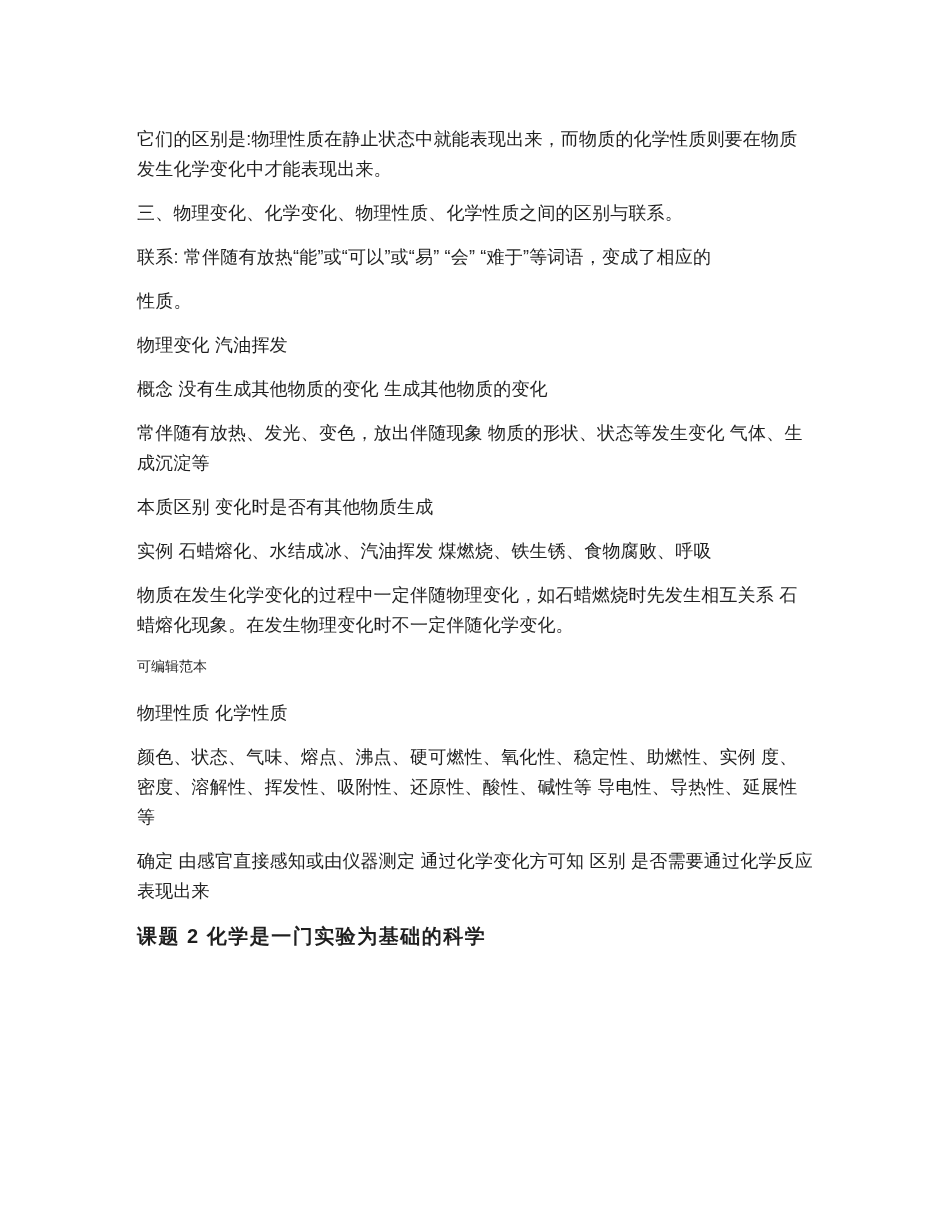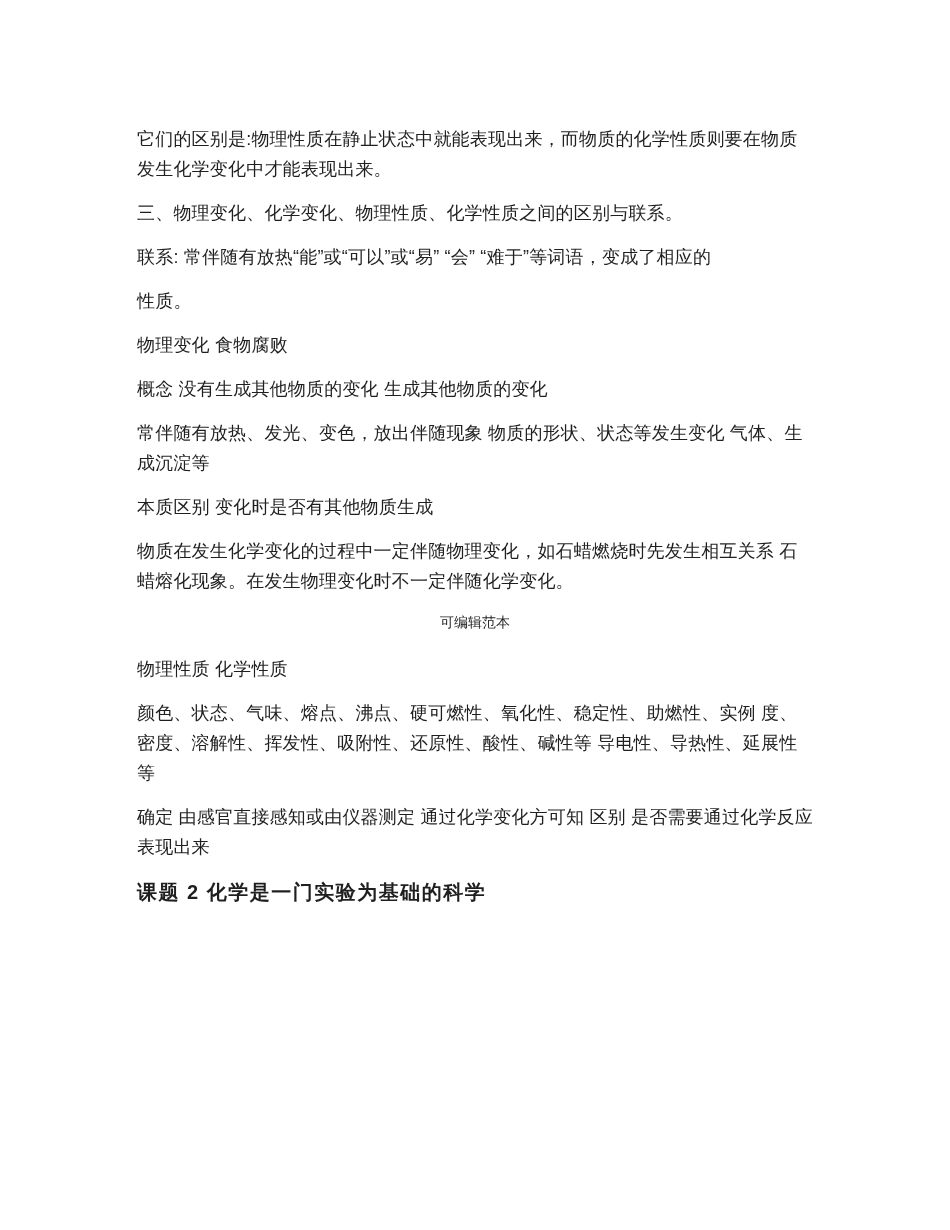--- a/index.html
+++ b/index.html
@@ -30,41 +30,41 @@
     font-size: 18px;
     line-height: 30px;
     font-weight: 400;
     letter-spacing: 0.2px;
   }
   .para-small {
     font-size: 14px;
     line-height: 24px;
     margin-bottom: 20px !important;
     font-weight: 400;
-    text-align: center;
   }
   .para-heading {
     font-size: 20px;
     line-height: 32px;
     font-weight: 700;
     letter-spacing: 1.5px;
     margin-top: 0;
   }
 </style>
 </head>
 <body>
 
 <div class="page">
   <p class="para-body">它们的区别是:物理性质在静止状态中就能表现出来，而物质的化学性质则要在物质发生化学变化中才能表现出来。</p>
   <p class="para-body">三、物理变化、化学变化、物理性质、化学性质之间的区别与联系。</p>
   <p class="para-body">联系: 常伴随有放热“能”或“可以”或“易” “会” “难于”等词语，变成了相应的</p>
   <p class="para-body">性质。</p>
-  <p class="para-body">物理变化 食物腐败</p>
+  <p class="para-body">物理变化 汽油挥发</p>
   <p class="para-body">概念 没有生成其他物质的变化 生成其他物质的变化</p>
   <p class="para-body">常伴随有放热、发光、变色，放出伴随现象 物质的形状、状态等发生变化 气体、生成沉淀等</p>
   <p class="para-body">本质区别 变化时是否有其他物质生成</p>
+  <p class="para-body">实例 石蜡熔化、水结成冰、汽油挥发 煤燃烧、铁生锈、食物腐败、呼吸</p>
   <p class="para-body">物质在发生化学变化的过程中一定伴随物理变化，如石蜡燃烧时先发生相互关系 石蜡熔化现象。在发生物理变化时不一定伴随化学变化。</p>
   <p class="para-small">可编辑范本</p>
   <p class="para-body">物理性质 化学性质</p>
   <p class="para-body">颜色、状态、气味、熔点、沸点、硬可燃性、氧化性、稳定性、助燃性、实例 度、密度、溶解性、挥发性、吸附性、还原性、酸性、碱性等 导电性、导热性、延展性等</p>
   <p class="para-body">确定 由感官直接感知或由仪器测定 通过化学变化方可知 区别 是否需要通过化学反应表现出来</p>
   <p class="para-heading">课题 2 化学是一门实验为基础的科学</p>
 </div>
 
 </body></html>

